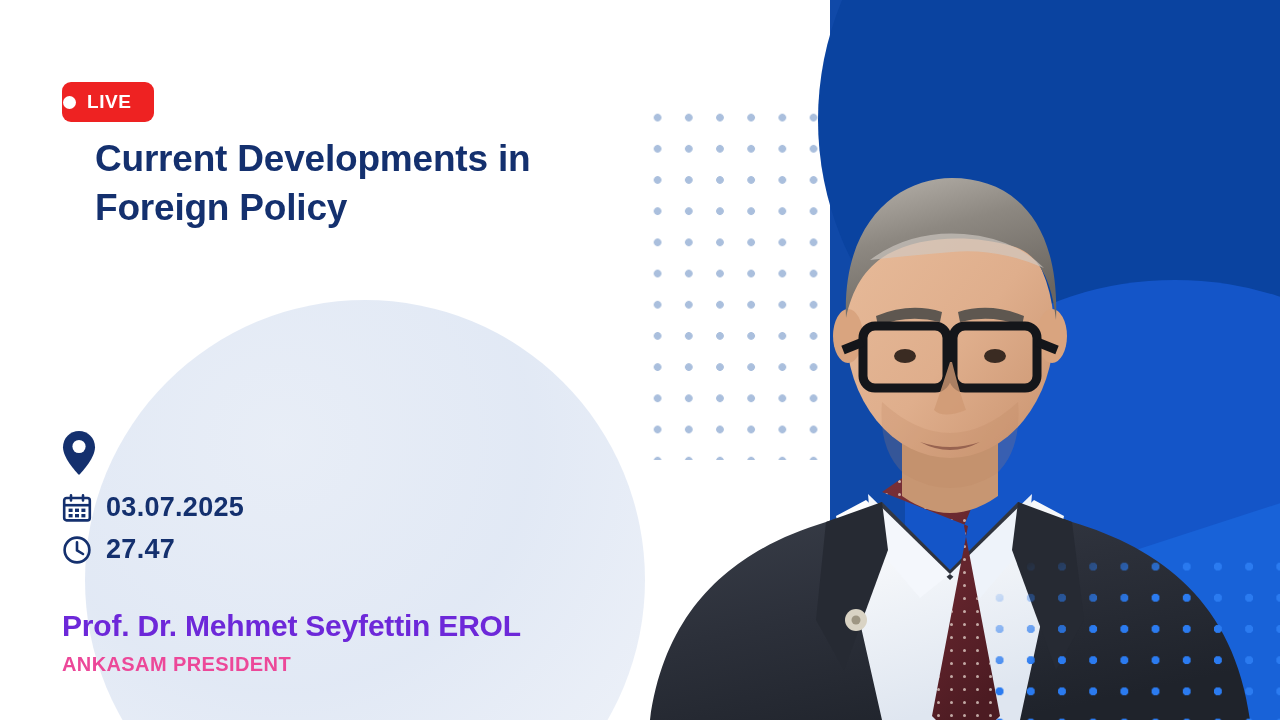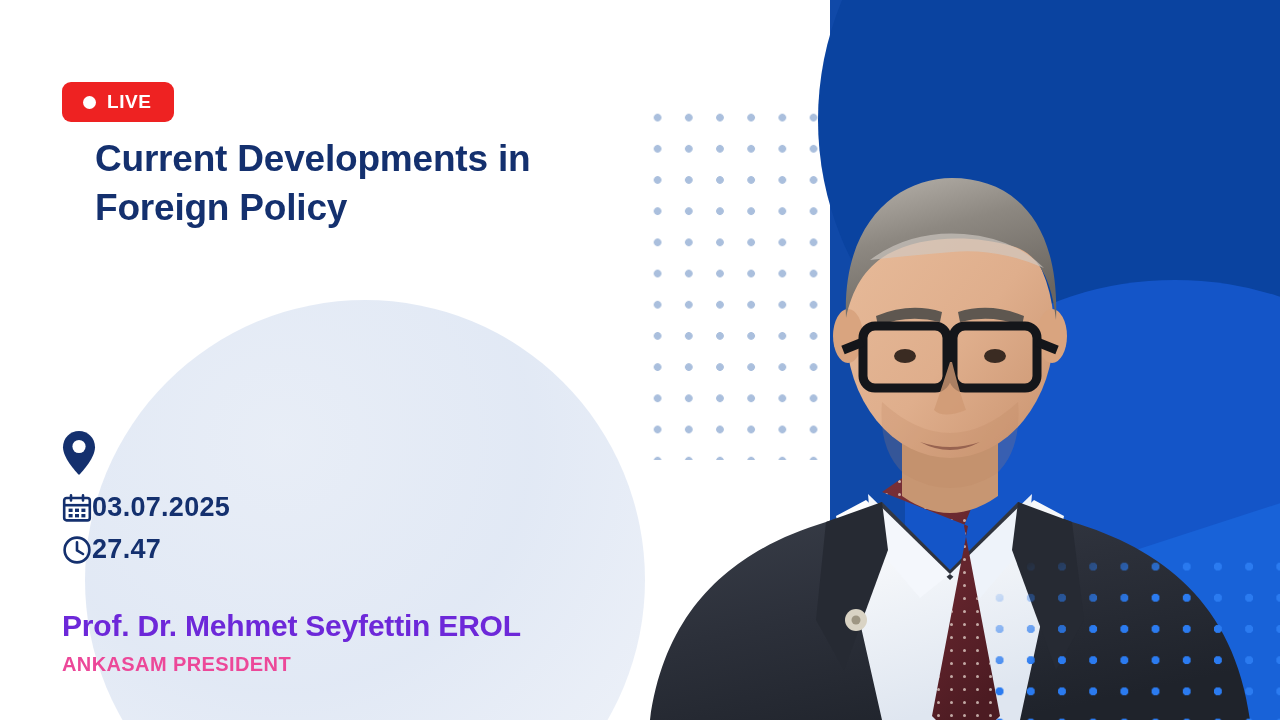--- a/index.html
+++ b/index.html
@@ -61,21 +61,21 @@
   }
   .portrait svg{ width:100%; height:100%; display:block; }
 
   
   .content{ position:absolute; left:62px; top:0; width:560px; height:720px; }
 
   .live-badge{
     position:absolute; left:0; top:82px;
     display:inline-flex; align-items:center; gap:11px;
     background:#EE2222; color:#fff;
-    padding:9px 22px 9px 21px; border-radius:9px;
+    padding:9px 22px 9px 1px; border-radius:9px;
     font-size:19px; font-weight:700; letter-spacing:.6px;
   }
   .live-dot{ width:13px; height:13px; border-radius:50%; background:#fff; display:block; }
 
   .title{
     position:absolute; left:0; top:135px; width:540px;
     font-size:37px; line-height:1.32; font-weight:700;
     color:#14306E; letter-spacing:-.2px;margin-left:33px;
   }
 
@@ -83,21 +83,21 @@
   .logo{
     position:absolute; left:38px; top:293px; width:185px; height:185px;
   }
   .logo svg{ width:100%; height:100%; display:block; }
 
   
   .pin{ position:absolute; left:0px; top:430px; width:34px; height:46px; }
   .pin svg{ width:100%; height:100%; display:block; }
 
   .meta-row{
-    position:absolute; left:0; display:flex; align-items:center; 
+    position:absolute; left:0; display:flex; align-items:center; gap:14px;
     color:#14306E; font-weight:700; font-size:27px; letter-spacing:.3px;
   }
   .meta-date{ top:492px; }
   .meta-time{ top:534px; }
   .meta-row .ic{ width:30px; height:30px; display:block; flex:0 0 30px; }
   .meta-row .ic svg{ width:100%; height:100%; display:block; }
 
   .speaker-name{
     position:absolute; left:0; top:609px; width:560px;
     font-size:30px; font-weight:700; color:#6d28d9; letter-spacing:-.2px;

